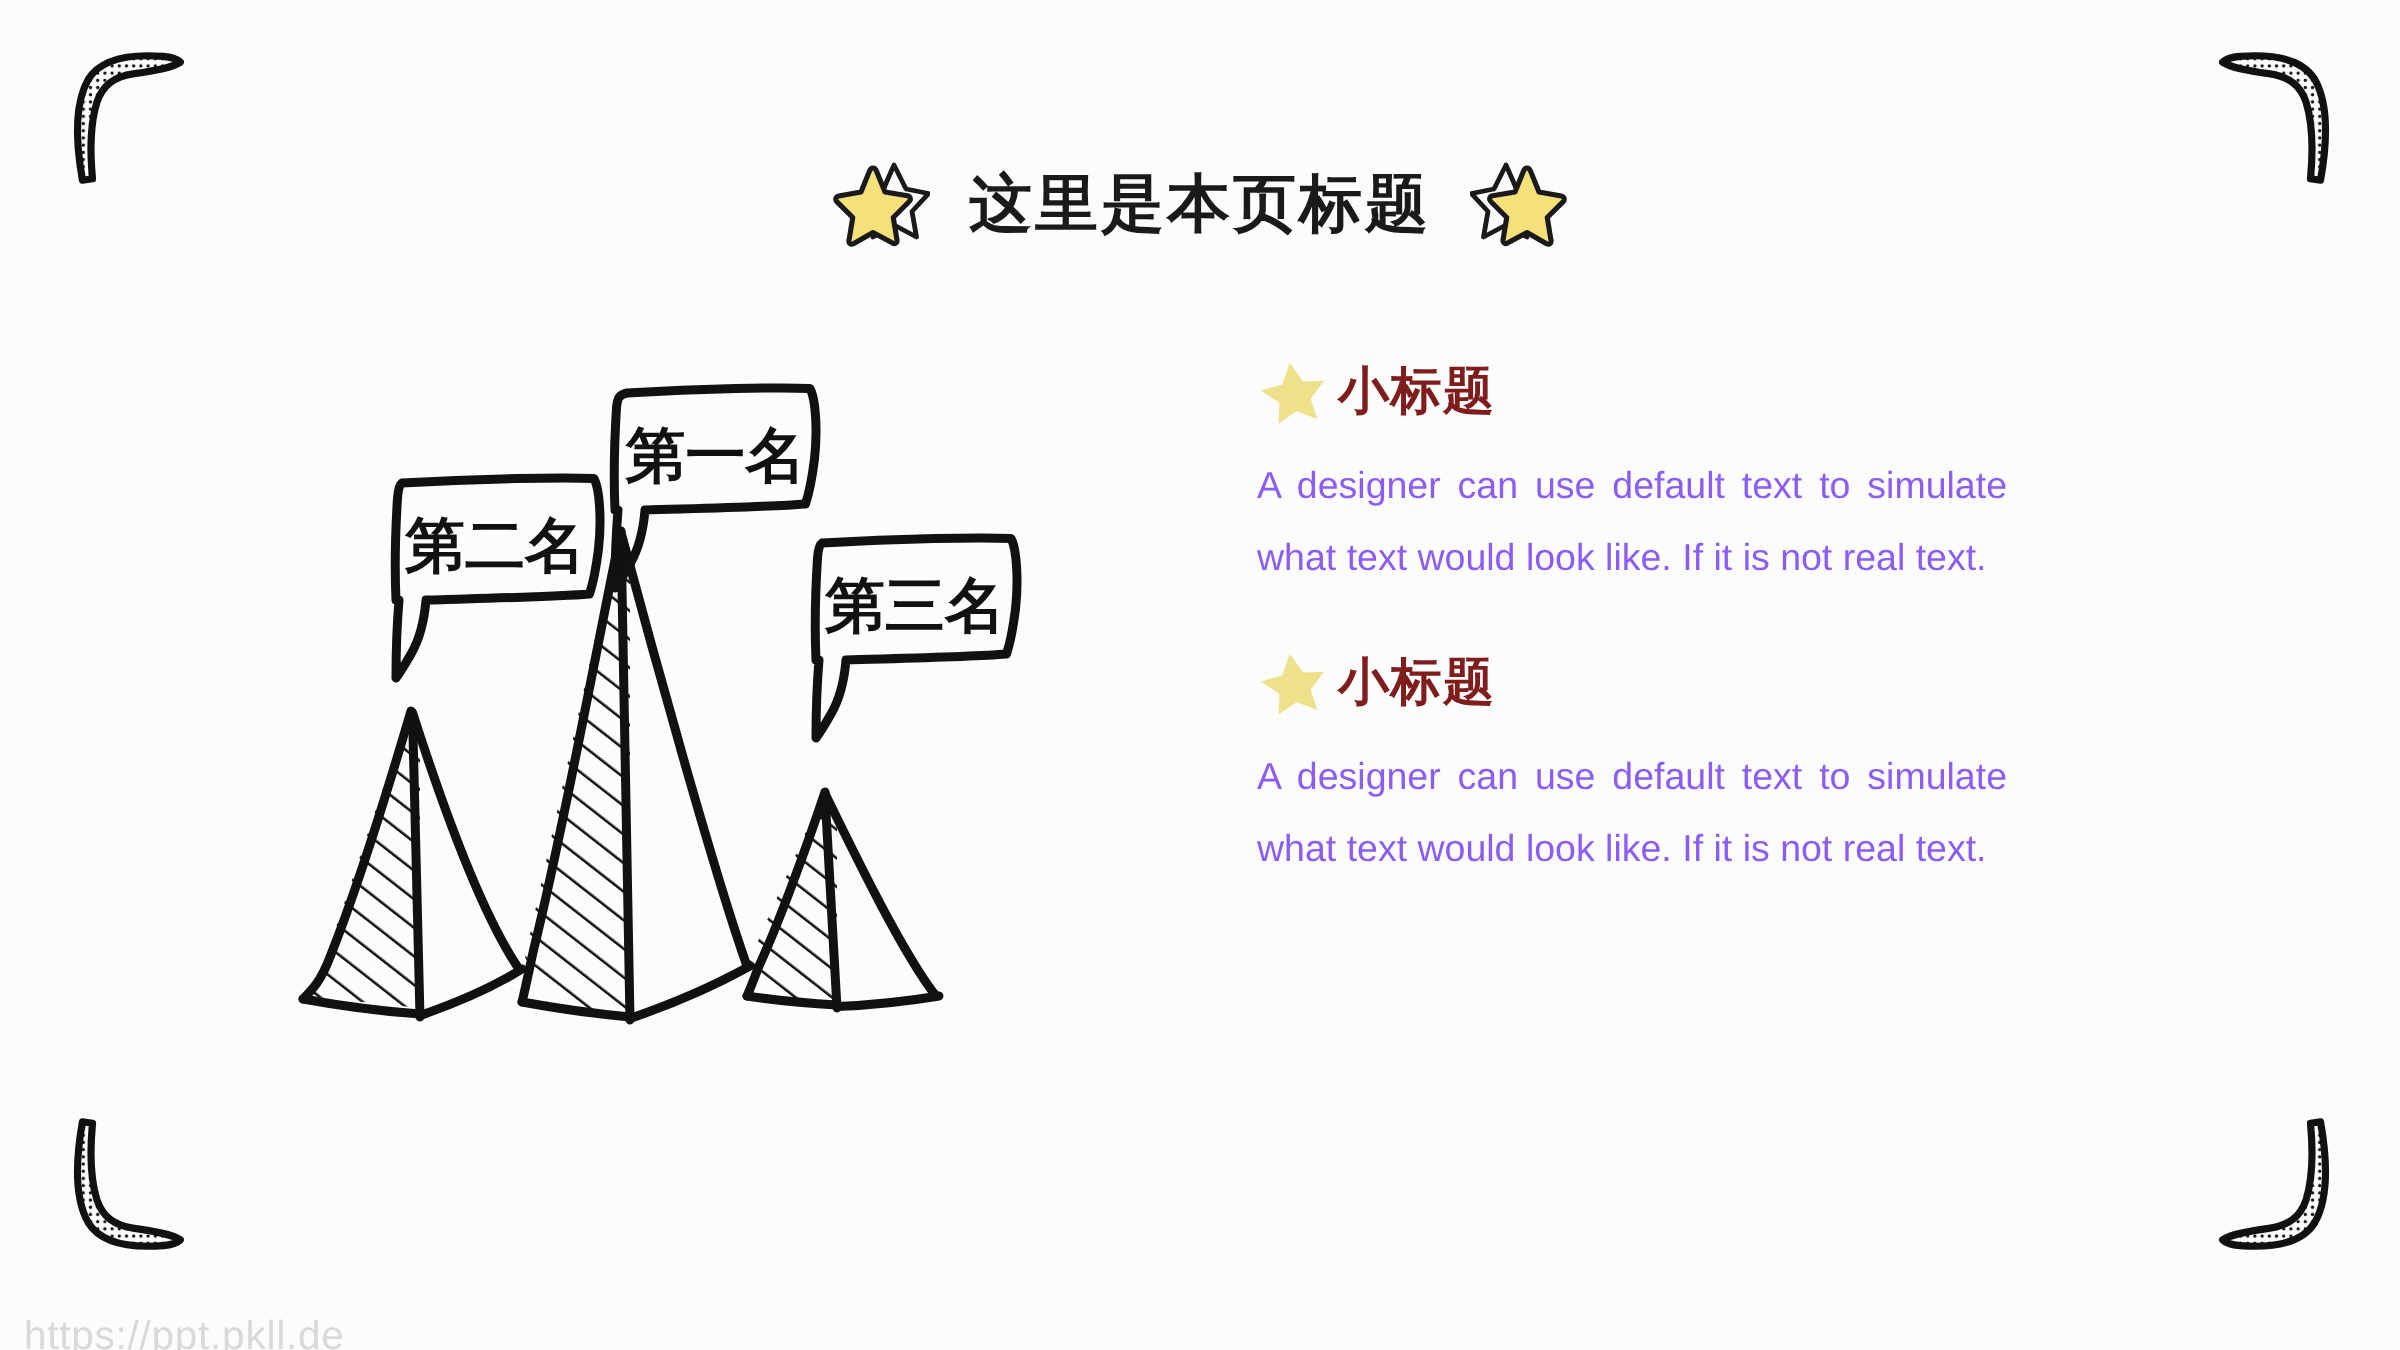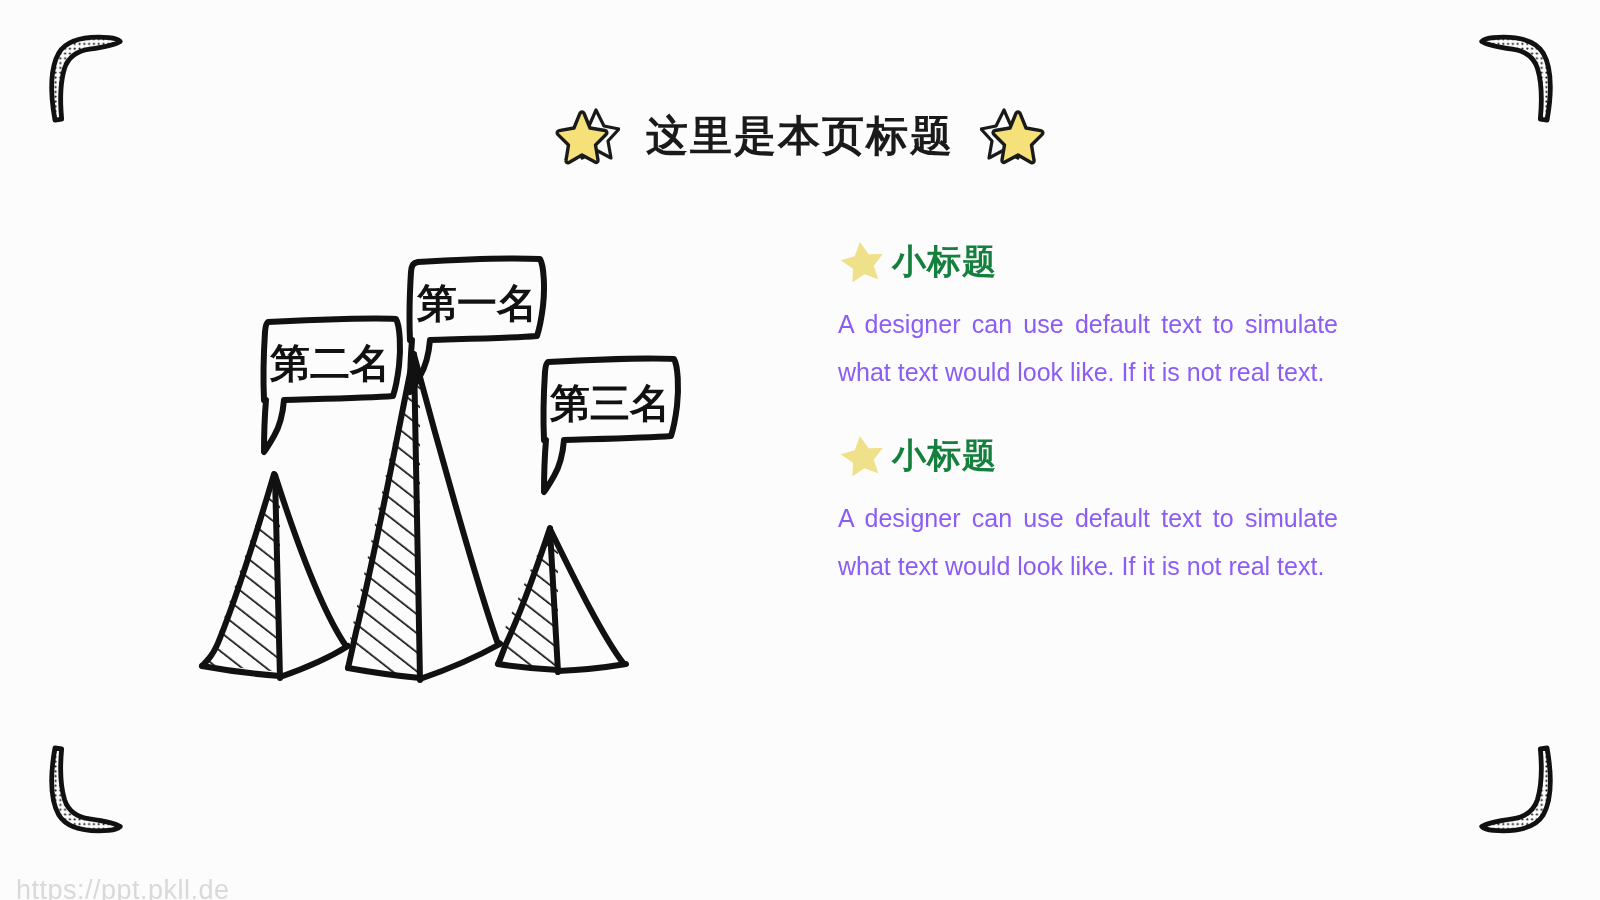--- a/index.html
+++ b/index.html
@@ -91,21 +91,21 @@
   .bullet-star {
     width: 46px;
     height: 44px;
     flex: 0 0 auto;
     margin-bottom: 4px;
   }
   .bullet-star svg { display: block; width: 100%; height: 100%; }
   .section-title {
     font-size: 34px;
     font-weight: bold;
-    color: #15803d;
+    color: #7f1d1d;
     letter-spacing: 1px;
     line-height: 1.1;
     white-space: nowrap;
   }
   .section-body {
     font-size: 25px;
     line-height: 1.92;
     color: #8b5cf6;
     text-align: justify;
     text-justify: inter-word;

